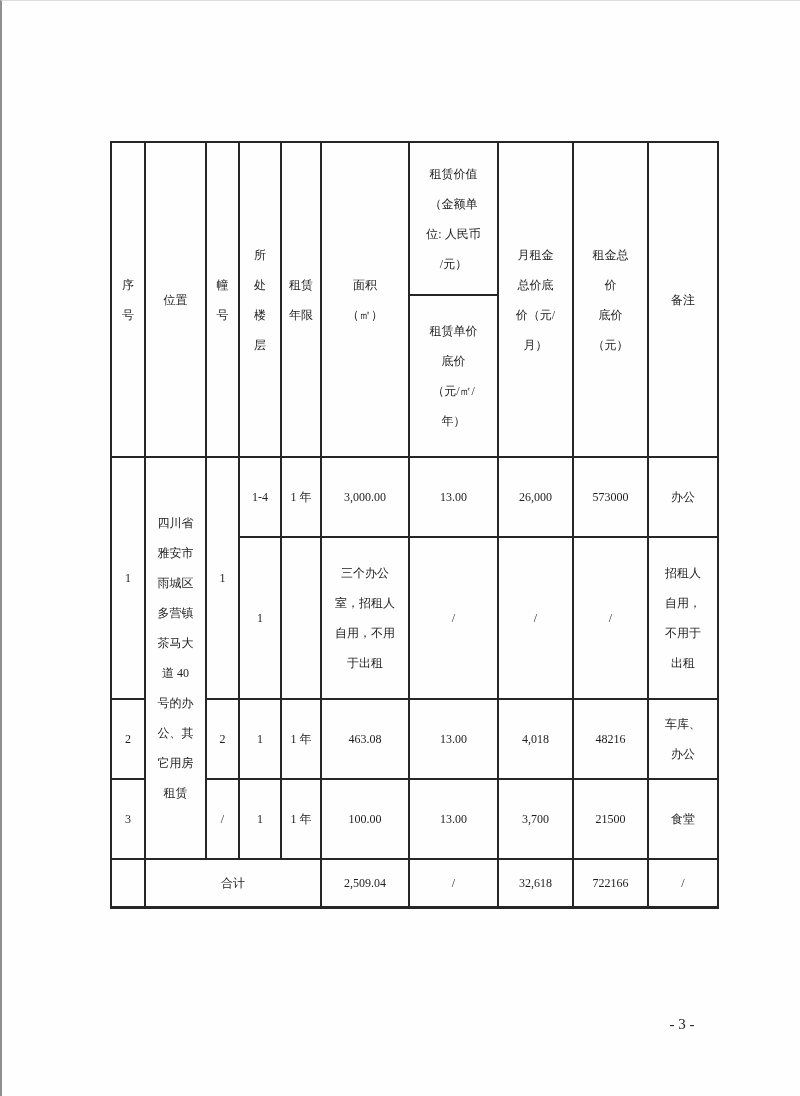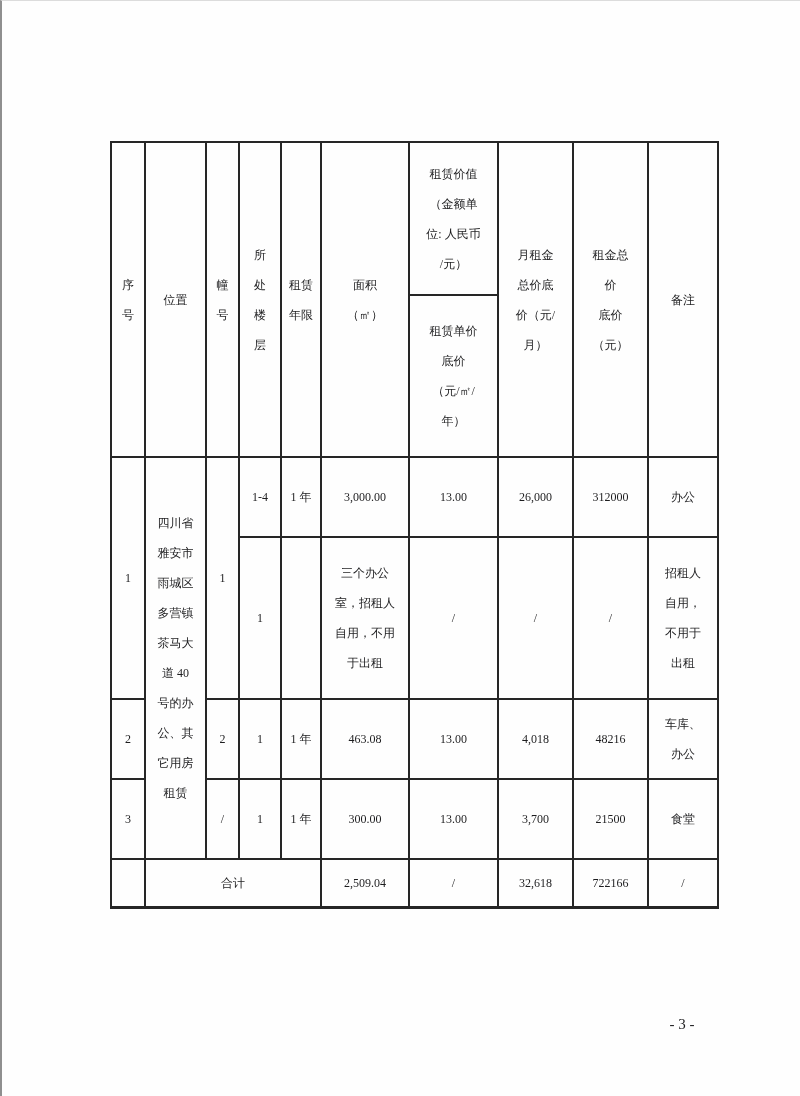--- a/index.html
+++ b/index.html
@@ -136,21 +136,21 @@
 号的办
 公、其
 它用房
 租赁</td>
       <td rowspan="2">1</td>
       <td>1-4</td>
       <td>1 年</td>
       <td>3,000.00</td>
       <td>13.00</td>
       <td>26,000</td>
-      <td>312000</td>
+      <td>573000</td>
       <td>办公</td>
     </tr>
 
     <tr style="height:162px">
       <td>1</td>
       <td></td>
       <td>三个办公
 室，招租人
 自用，不用
 于出租</td>
@@ -174,21 +174,21 @@
       <td>48216</td>
       <td>车库、
 办公</td>
     </tr>
 
     <tr style="height:80px">
       <td>3</td>
       <td>/</td>
       <td>1</td>
       <td>1 年</td>
-      <td>300.00</td>
+      <td>100.00</td>
       <td>13.00</td>
       <td>3,700</td>
       <td>21500</td>
       <td>食堂</td>
     </tr>
 
     <tr style="height:46px">
       <td></td>
       <td colspan="4">合计</td>
       <td>2,509.04</td>

